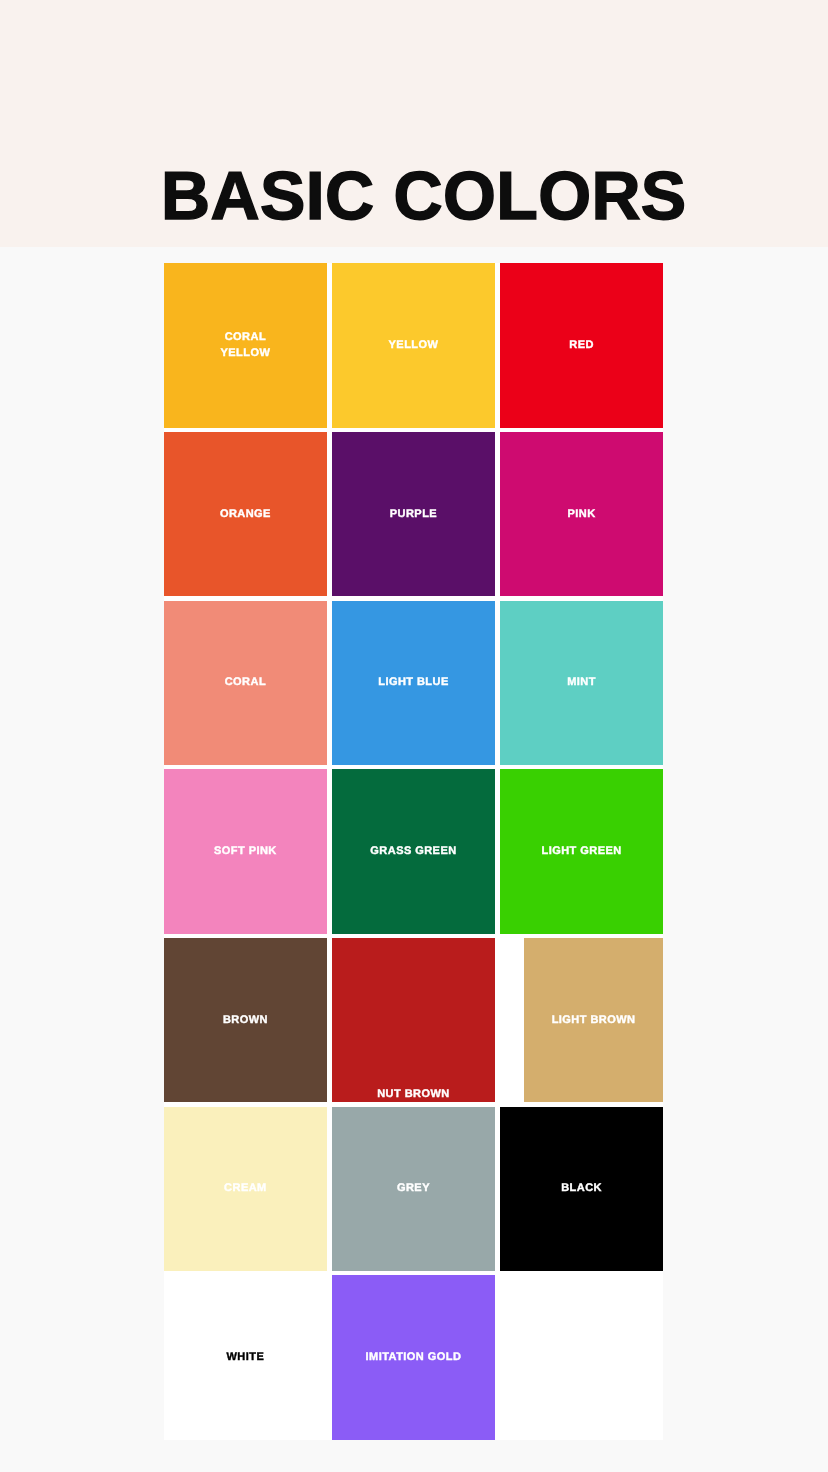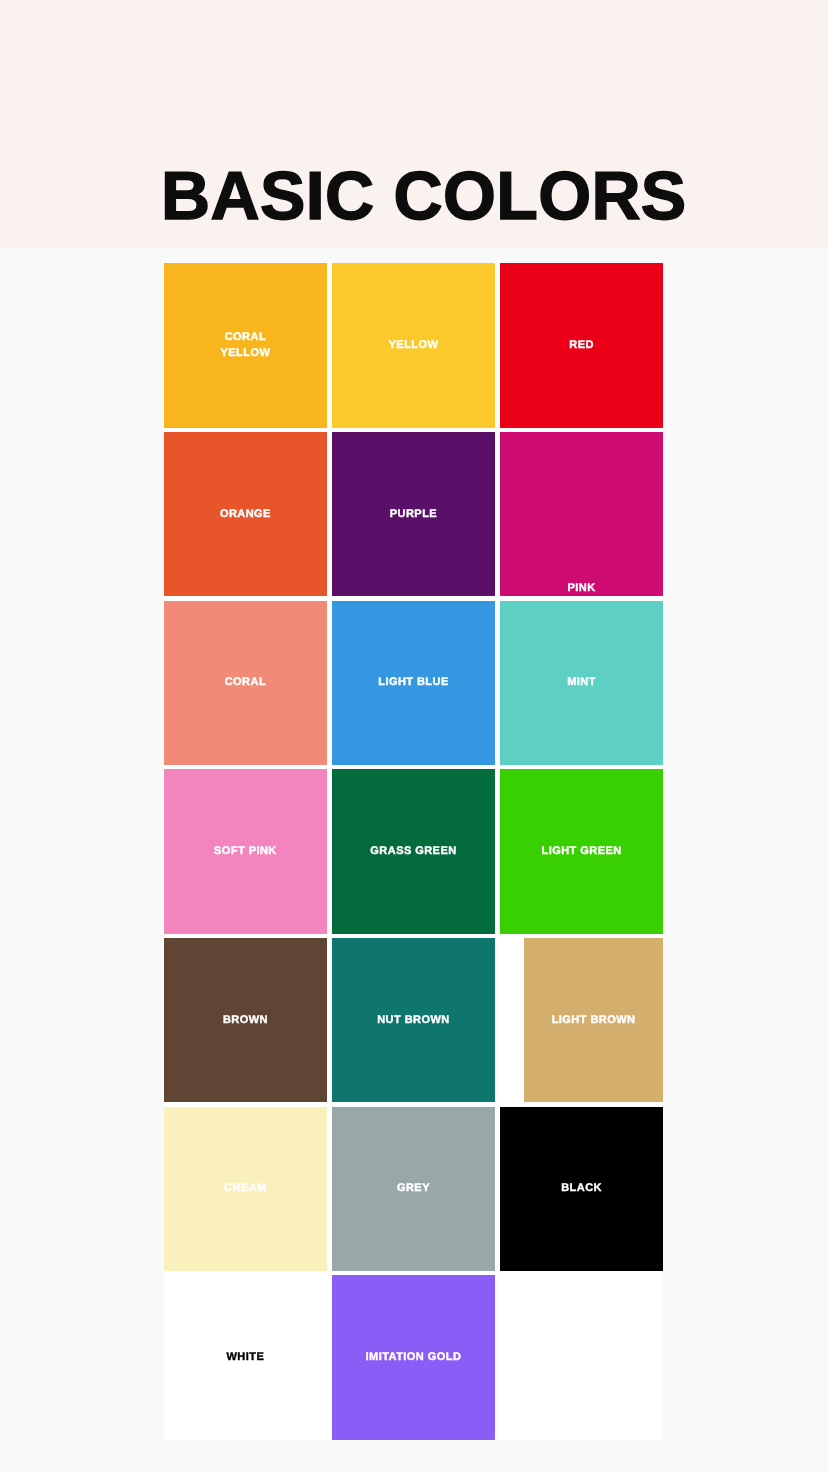--- a/index.html
+++ b/index.html
@@ -65,21 +65,21 @@
   <div class="swatch" style="background: rgb(235, 0, 24); text-align: right;">
     <span class="swatch-label" style="color: rgb(255, 255, 255);">RED</span>
   </div>
 
   <div class="swatch" style="background: rgb(232, 85, 42);">
     <span class="swatch-label" style="color: rgb(255, 255, 255);">ORANGE</span>
   </div>
   <div class="swatch" style="background: rgb(90, 15, 104);">
     <span class="swatch-label" style="color: rgb(255, 255, 255);">PURPLE</span>
   </div>
-  <div class="swatch" style="background: rgb(206, 11, 112); align-items: flex-end;">
+  <div class="swatch" style="background: rgb(206, 11, 112);">
     <span class="swatch-label" style="color: rgb(255, 255, 255);">PINK</span>
   </div>
 
   <div class="swatch" style="background: rgb(241, 139, 119);">
     <span class="swatch-label" style="color: rgb(255, 255, 255);">CORAL</span>
   </div>
   <div class="swatch" style="background: rgb(53, 151, 226);">
     <span class="swatch-label" style="color: rgb(255, 255, 255);">LIGHT BLUE</span>
   </div>
 
@@ -92,21 +92,21 @@
   <div class="swatch" style="background: rgb(4, 107, 61);">
     <span class="swatch-label" style="color: rgb(255, 255, 255);">GRASS GREEN</span>
   </div>
 
   <div class="swatch" style="background: rgb(57, 208, 1);">
     <span class="swatch-label" style="color: rgb(255, 255, 255);">LIGHT GREEN</span>
   </div>
   <div class="swatch" style="background: rgb(97, 69, 52);">
     <span class="swatch-label" style="color: rgb(255, 255, 255);">BROWN</span>
   </div>
-  <div class="swatch" style="background: #0f766e;">
+  <div class="swatch" style="background: #b91c1c; align-items: flex-end;">
     <span class="swatch-label" style="color: rgb(255, 255, 255);">NUT BROWN</span>
   </div>
 
   <div class="swatch" style="background: rgb(212, 174, 109); margin-left: 24px;">
     <span class="swatch-label" style="color: rgb(255, 255, 255);">LIGHT BROWN</span>
   </div>
   <div class="swatch" style="background: rgb(250, 240, 188);">
     <span class="swatch-label" style="color: rgb(255, 255, 255);">CREAM</span>
   </div>
   <div class="swatch" style="background: rgb(152, 168, 169);">

